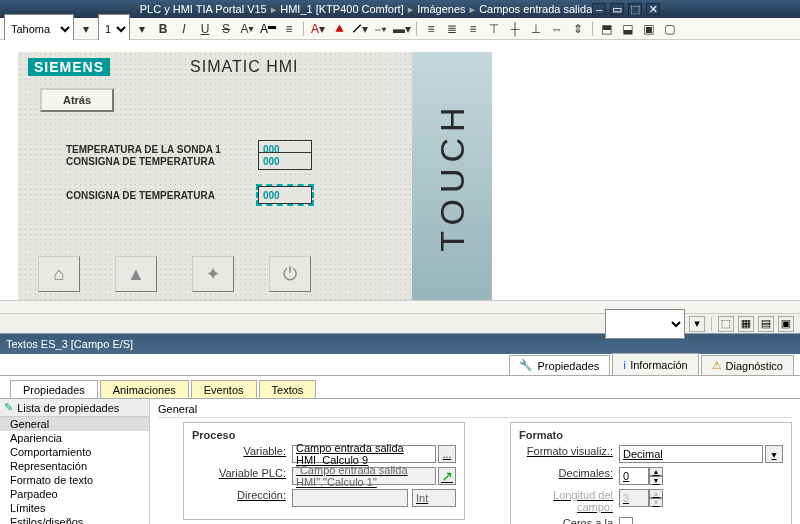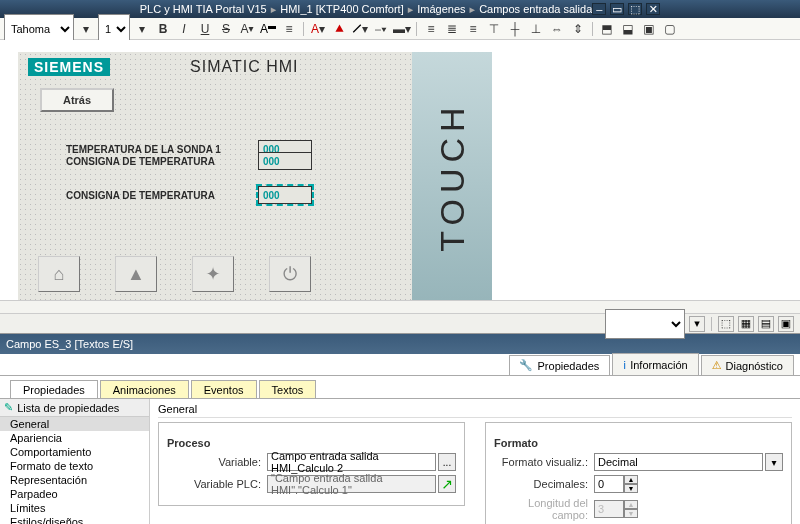--- a/index.html
+++ b/index.html
@@ -57,23 +57,23 @@
   
   .prop-body { display:flex; height: 148px; background:#fff; border-top:1px solid #aaa; }
   .prop-sidebar { width:150px; border-right:1px solid #ccc; display:flex; flex-direction:column; }
   .prop-side-head { background:#eee; border-bottom:1px solid #ccc; padding:2px 4px; display:flex; align-items:center; gap:4px; font-size:11px; }
   .prop-side-item { padding:1px 10px; font-size:11px; cursor:pointer; }
   .prop-side-item.sel { background:#ddd; }
   .prop-main { flex:1; padding: 2px 8px; overflow:auto; }
   .prop-cat { font-size:11px; margin-bottom:4px; border-bottom:1px solid #ddd; padding:2px 0;}
   .prop-cols { display:flex; gap:20px; }
   .prop-col { flex:1; }
-  .fieldset { border:1px solid #bbb; padding:14px 8px 8px; margin-bottom:6px; }
+  .fieldset { border:1px solid #bbb; padding:6px 8px 8px; margin-bottom:6px;margin-left:25px; }
   .fieldset-legend { font-size:11px; font-weight:bold; color:#333; margin-bottom:4px; }
-  .frow { display:flex; align-items:center; margin-bottom:4px; font-size:11px; }
+  .frow { display:flex; margin-bottom:4px; font-size:11px;text-decoration:underline; }
   .flabel { width:100px; text-align:right; padding-right:6px; color:#333; }
   .flabel.dis { color:#aaa; }
   .finput { flex:1; border:1px solid #888; background:#fff; height:18px; padding:0 3px; display:flex; align-items:center; font-size:11px; }
   .finput.ro { background:#f0f0f0; color:#666; }
   .finput.dis { background:#f0f0f0; color:#bbb; }
   .fbtn { width:18px; height:18px; border:1px solid #888; background:#eee; margin-left:2px; display:flex;align-items:center;justify-content:center;cursor:pointer; font-size:10px; }
   .fcheck { width:14px; height:14px; border:1px solid #888; background:#fff; }
   .greenarrow { color: #0a0; font-size: 14px; }
   .spinner-btns { display:flex; flex-direction:column; margin-left:0; }
   .spinner-btn { width:14px; height:9px; border:1px solid #888; background:#eee; display:flex; align-items:center; justify-content:center; font-size:7px; line-height:1; cursor:pointer; }
@@ -188,21 +188,21 @@
     <div class="zoom-icon">▾</div>
     <div class="tb-sep"></div>
     <div class="zoom-icon">⬚</div>
     <div class="zoom-icon">▦</div>
     <div class="zoom-icon">▤</div>
     <div class="zoom-icon">▣</div>
   </div>
 </div>
 
 <div class="prop-header">
-  <span>Campo ES_3 [Textos E/S]</span>
+  <span>Textos ES_3 [Campo E/S]</span>
 </div>
 
 <div class="prop-tabset">
   <div class="ptab active">
       <span>🔧</span>
       <span>Propiedades</span>
     </div>
   <div class="ptab">
       <span style="color:#06c">ℹ</span>
       <span>Información</span>
@@ -222,43 +222,48 @@
 
 <div class="prop-body">
   <div class="prop-sidebar">
     <div class="prop-side-head">
       <span style="color:#0a8">✎</span>
       <span>Lista de propiedades</span>
     </div>
     <div class="prop-side-item sel">General</div>
     <div class="prop-side-item">Apariencia</div>
     <div class="prop-side-item">Comportamiento</div>
+    <div class="prop-side-item">Representación</div>
     <div class="prop-side-item">Formato de texto</div>
-    <div class="prop-side-item">Representación</div>
     <div class="prop-side-item">Parpadeo</div>
     <div class="prop-side-item">Límites</div>
     <div class="prop-side-item">Estilos/diseños</div>
 
   </div>
 
   <div class="prop-main">
     <div class="prop-cat">General</div>
     <div class="prop-cols">
       <div class="prop-col">
         <div class="fieldset">
           <div class="fieldset-legend">Proceso</div>
           <div class="frow">
             <div class="flabel">Variable:</div>
-            <div class="finput">Campo entrada salida HMI_Calculo 2</div>
+            <div class="finput">Campo entrada salida HMI_Calculo 9</div>
             <div class="fbtn">...</div>
           </div>
           <div class="frow">
             <div class="flabel">Variable PLC:</div>
             <div class="finput ro">"Campo entrada salida HMI"."Calculo 1"</div>
             <div class="fbtn greenarrow">↗</div>
+          </div>
+          <div class="frow">
+            <div class="flabel">Dirección:</div>
+            <div class="finput ro"></div>
+            <div class="finput ro" style="flex:0 0 44px;margin-left:4px">Int</div>
           </div>
         </div>
 
       </div>
 
       <div class="prop-col">
         <div class="fieldset">
           <div class="fieldset-legend">Formato</div>
           <div class="frow">
             <div class="flabel">Formato visualiz.:</div>

